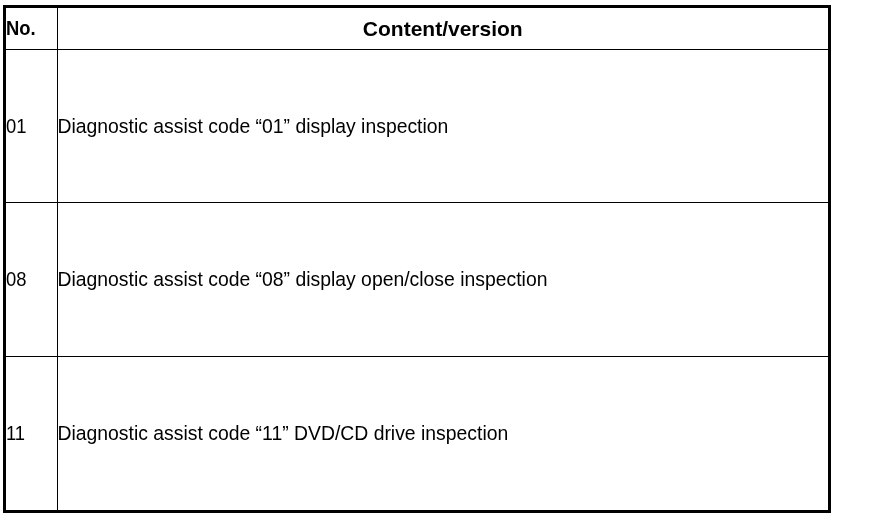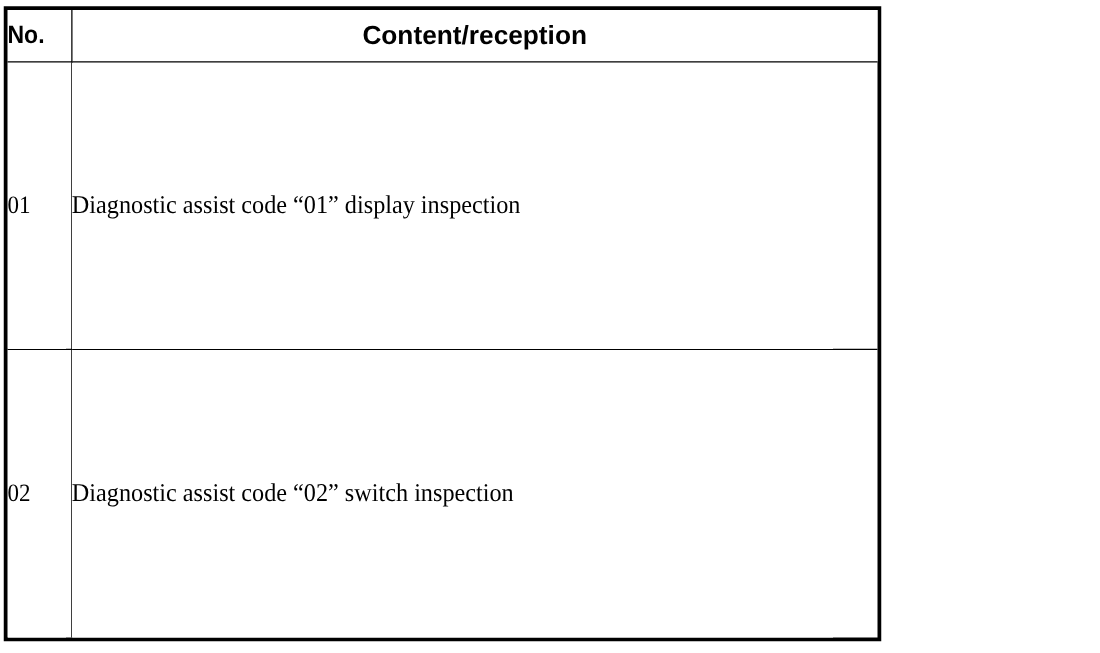--- a/index.html
+++ b/index.html
@@ -21,21 +21,21 @@
     width: 880px;
     height: 522px;
     background: #ffffff;
   }
 
   
   .diag-table {
     position: absolute;
     left: 3px;
     top: 5px;
-    width: 702px;
+    width: 828px;
     height: 508px;
     box-sizing: border-box;
     border: 3px solid #000000;
     background: #ffffff;
   }
 
   table.grid {
     width: 100%;
     height: 100%;
     border-collapse: collapse;
@@ -54,21 +54,21 @@
   }
   
   table.grid tr:first-child th { border-top: none; }
   table.grid tr:last-child td  { border-bottom: none; }
   table.grid th:first-child,
   table.grid td:first-child { border-left: none; }
   table.grid th:last-child,
   table.grid td:last-child  { border-right: none; }
 
   .hdr-row { height: 41px; }
-  .body-row { height: 41px; font-family: Liberation Serif, serif; }
+  .body-row { height: 41px; }
 
   .cell-no {
     text-align: left;
     padding-left: 5px;
     font-size: 20px;
     line-height: 1;
     letter-spacing: 0px;
     transform: scaleX(0.92);
     transform-origin: left center;
     white-space: nowrap;
@@ -106,28 +106,32 @@
 <div class="page">
   <div class="diag-table">
     <table class="grid">
       <colgroup>
         <col class="col-no">
         <col class="col-desc">
       </colgroup>
       <thead>
         <tr class="hdr-row">
           <th class="hdr-no">No.</th>
-          <th class="hdr-desc">Content/reception</th>
+          <th class="hdr-desc">Content/version</th>
         </tr>
       </thead>
       <tbody>
         <tr class="body-row">
           <td class="cell-no">01</td>
           <td class="cell-desc">Diagnostic assist code “01” display inspection</td>
         </tr>
         <tr class="body-row">
-          <td class="cell-no">02</td>
-          <td class="cell-desc">Diagnostic assist code “02” switch inspection</td>
+          <td class="cell-no">08</td>
+          <td class="cell-desc">Diagnostic assist code “08” display open/close inspection</td>
+        </tr>
+        <tr class="body-row">
+          <td class="cell-no">11</td>
+          <td class="cell-desc">Diagnostic assist code “11” DVD/CD drive inspection</td>
         </tr>
       </tbody>
     </table>
   </div>
 </div>
 
 </body></html>

